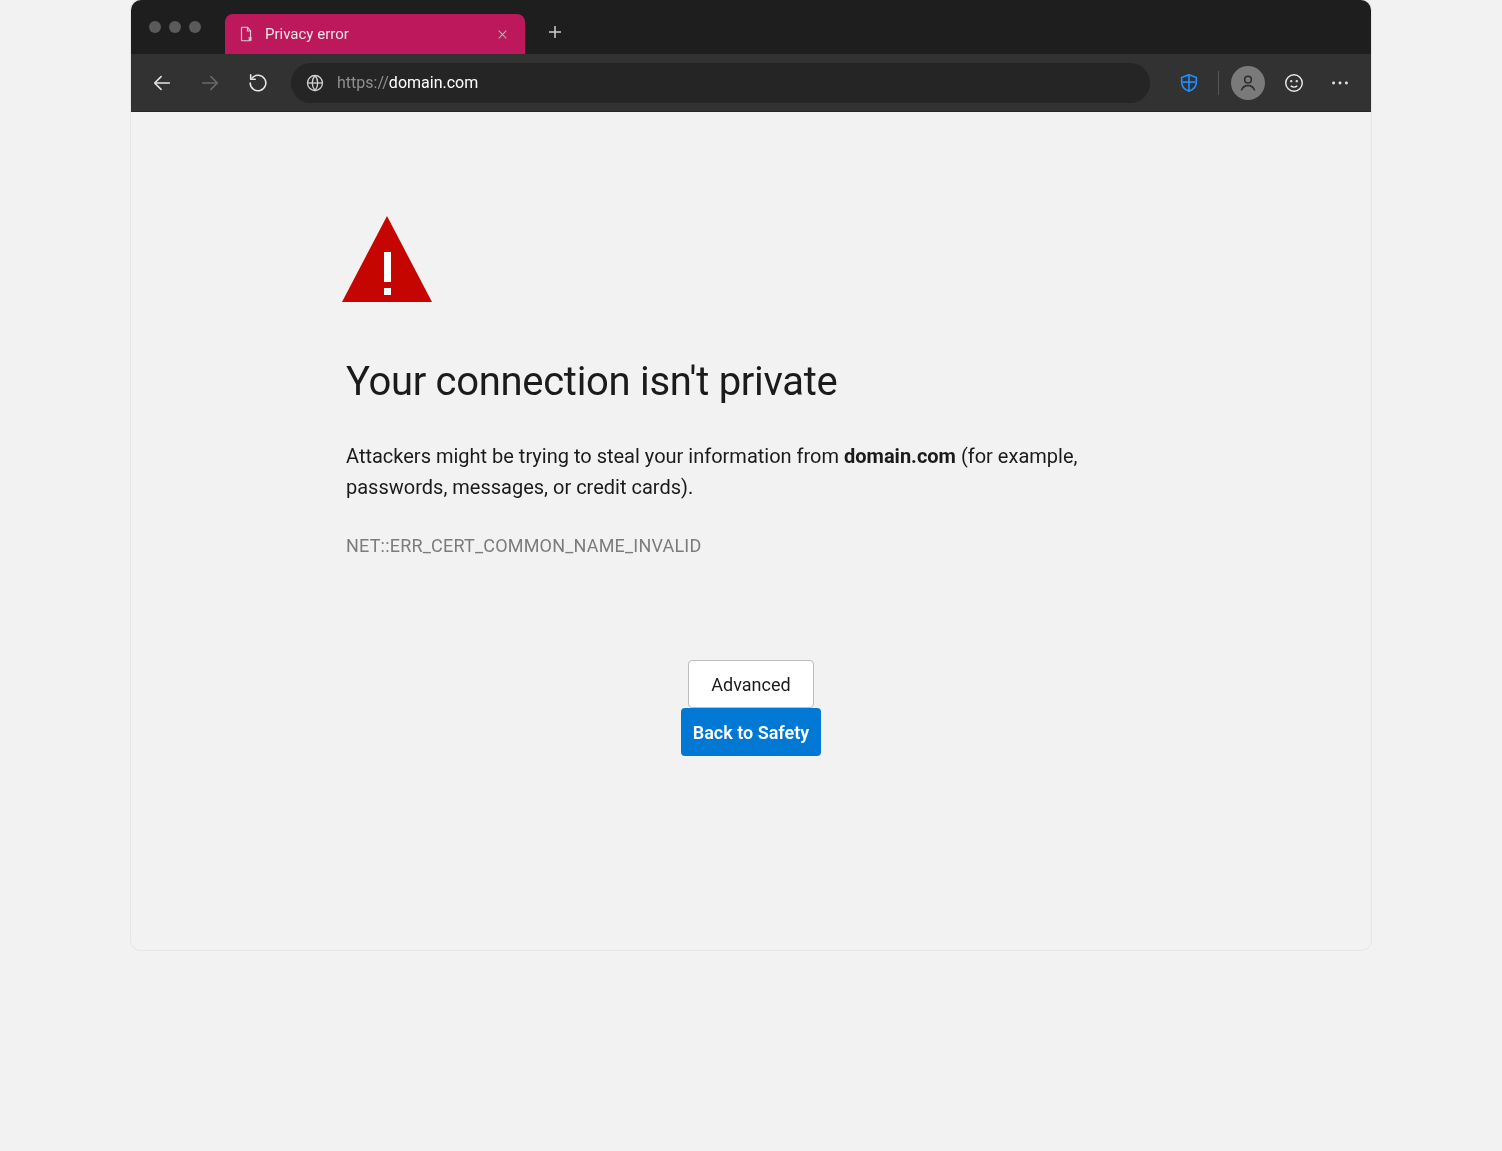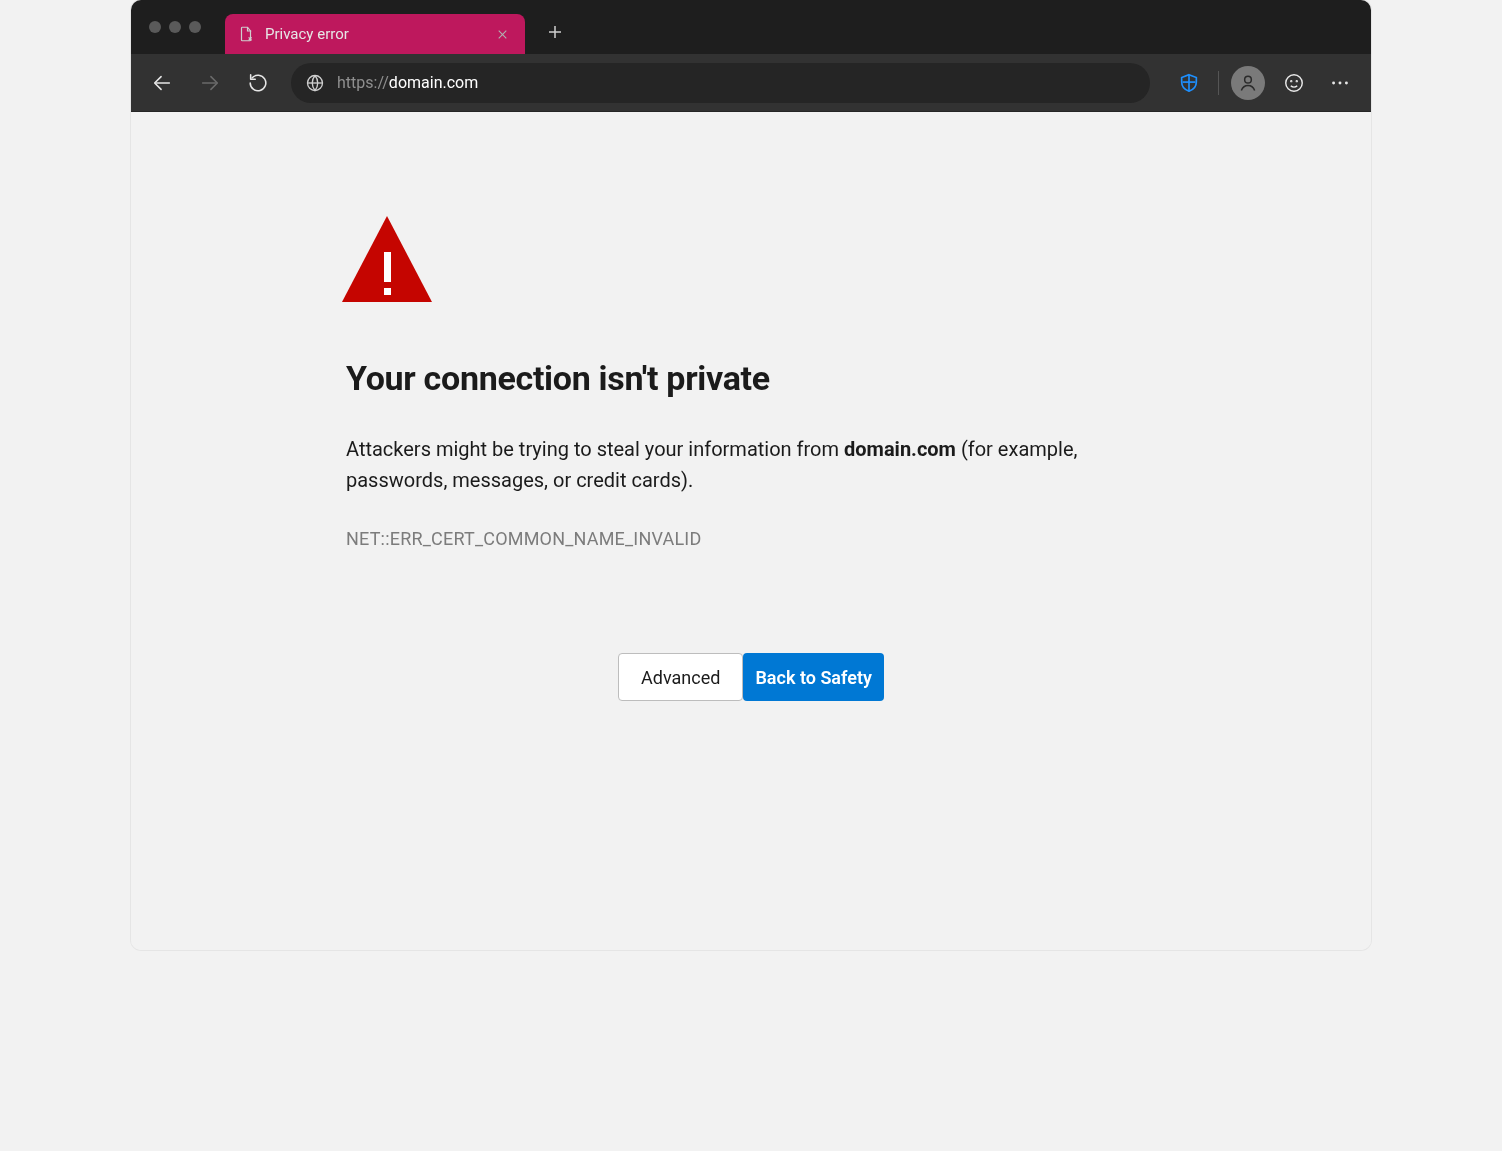--- a/index.html
+++ b/index.html
@@ -204,43 +204,44 @@
     }
     .warning-icon .bang-dot {
       position: absolute;
       left: -3px;
       top: 72px;
       width: 7px;
       height: 7px;
       background: #ffffff;
     }
     .heading {
-      font-size: 34px;
-      font-weight: 700;
+      font-size: 40px;
+      font-weight: 400;
       color: #1b1b1b;
       margin-bottom: 36px;
       letter-spacing: -0.3px;
     }
     .body-text {
       font-size: 20px;
       line-height: 1.55;
       color: #1b1b1b;
       margin-bottom: 32px;
     }
     .body-text .domain-strong { font-weight: 700; }
     .error-code {
       font-size: 18px;
       color: #7c7c7c;
       letter-spacing: 0.2px;
       margin-bottom: 104px;
     }
     .actions {
       display: flex;
-      justify-content: center;
-      align-items: center;
+      justify-content: flex-end;
+      align-items: center;
+      flex-direction: column;
     }
     .btn {
       display: inline-flex;
       align-items: center;
       justify-content: center;
       height: 48px;
       font-size: 18px;
       border-radius: 4px;
       cursor: pointer;
       user-select: none;

